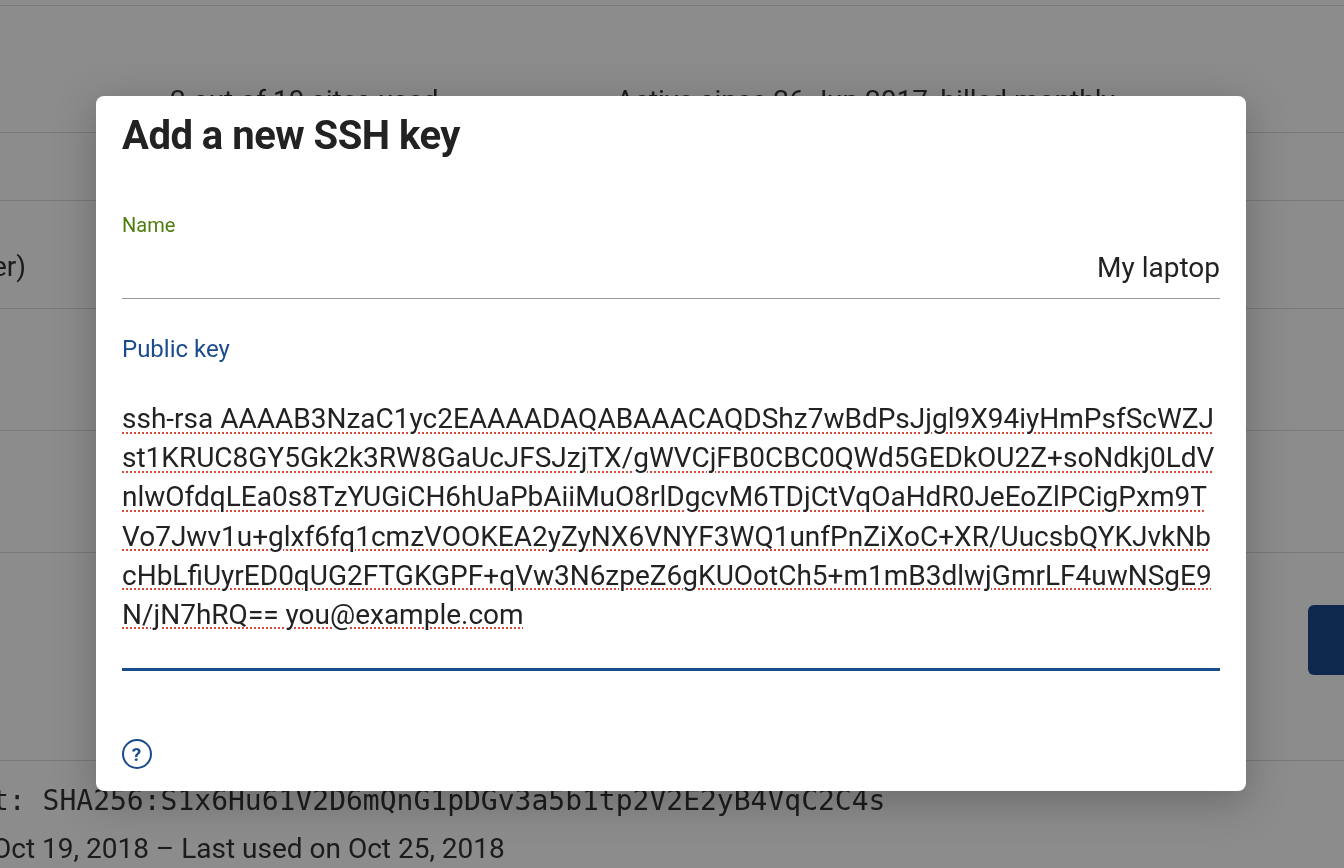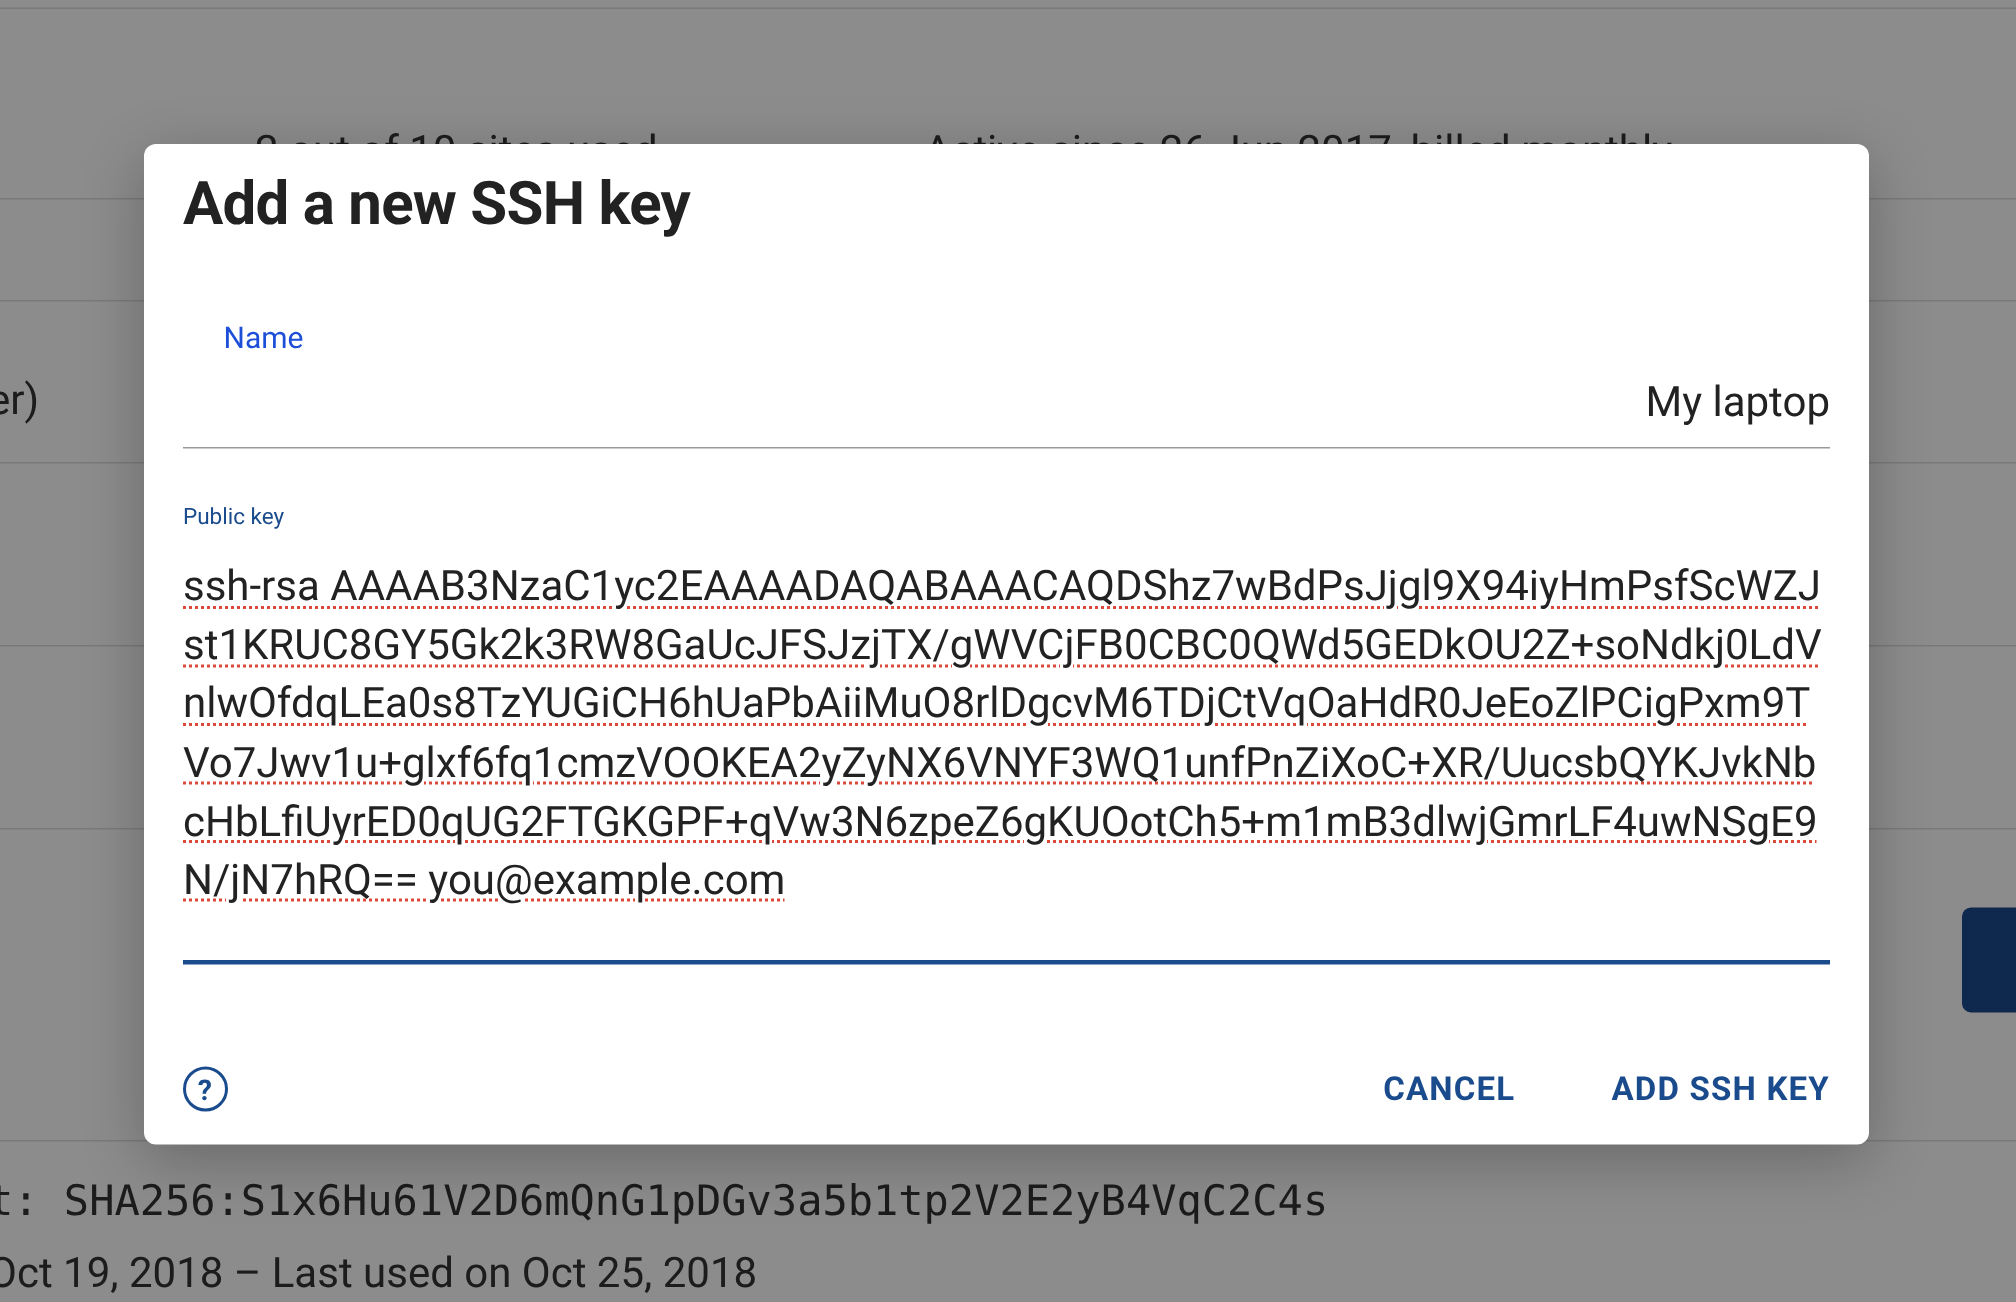--- a/index.html
+++ b/index.html
@@ -51,28 +51,27 @@
     }
     .modal-title {
       font-size: 40px;
       font-weight: 700;
       color: #222;
       margin-bottom: 54px;
       letter-spacing: -0.5px;
     }
     .field-label {
       font-size: 20px;
-      color: #1d4ed8;
+      color: #4d7c0f;
       margin-bottom: 14px;
-      margin-left: 27px;
     }
     .field-label-active {
-      font-size: 15px;
+      font-size: 24px;
       color: #1a4b8c;
-      margin-bottom: 18px;
+      margin-bottom: 36px;
     }
     .name-input {
       width: 100%;
       border: none;
       border-bottom: 1px solid #9a9a9a;
       font-size: 28px;
       color: #222;
       padding: 0 0 14px 0;
       outline: none;
       font-family: inherit;
@@ -187,18 +186,14 @@
 
   <div>
     <div class="field-label-active">Public key</div>
     <textarea class="pubkey-textarea" spellcheck="true" style="">ssh-rsa AAAAB3NzaC1yc2EAAAADAQABAAACAQDShz7wBdPsJjgl9X94iyHmPsfScWZJst1KRUC8GY5Gk2k3RW8GaUcJFSJzjTX/gWVCjFB0CBC0QWd5GEDkOU2Z+soNdkj0LdVnlwOfdqLEa0s8TzYUGiCH6hUaPbAiiMuO8rlDgcvM6TDjCtVqOaHdR0JeEoZlPCigPxm9TVo7Jwv1u+glxf6fq1cmzVOOKEA2yZyNX6VNYF3WQ1unfPnZiXoC+XR/UucsbQYKJvkNbcHbLfiUyrED0qUG2FTGKGPF+qVw3N6zpeZ6gKUOotCh5+m1mB3dlwjGmrLF4uwNSgE9N/jN7hRQ== you@example.com</textarea>
   </div>
 
   <div class="modal-actions">
     <a class="help-link">
       <span class="help-icon">?</span>
     </a>
-    <div class="right-actions">
-      <button class="text-button">CANCEL</button>
-      <button class="text-button">ADD SSH KEY</button>
-    </div>
   </div>
 </div>
 
 </body></html>

